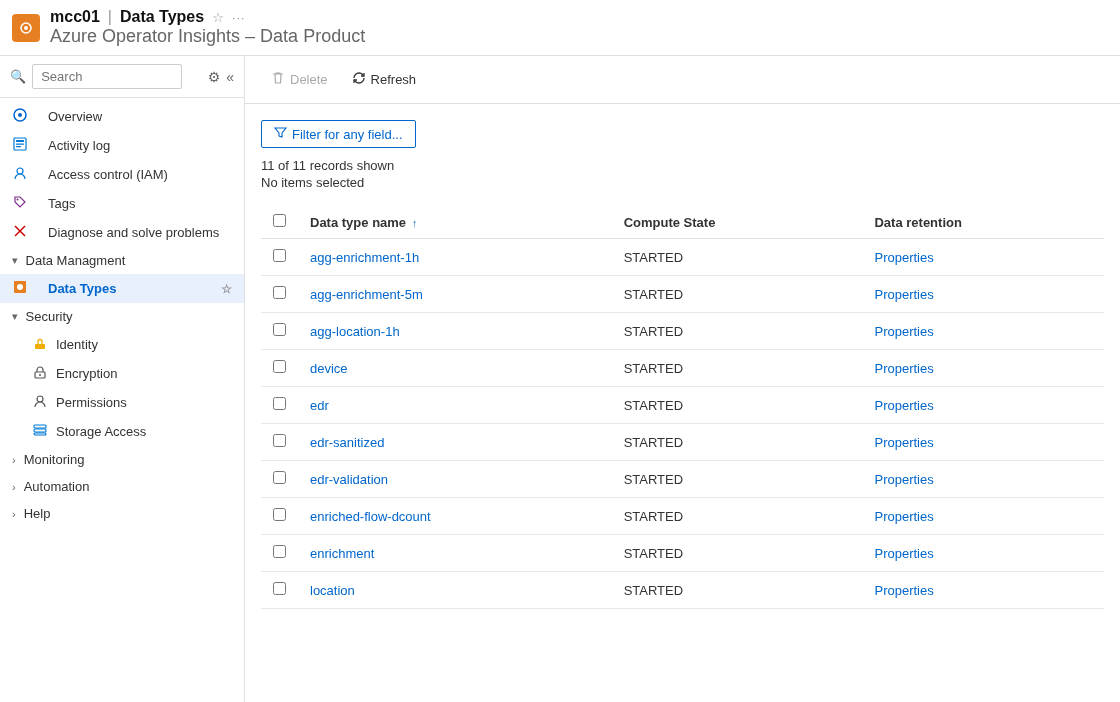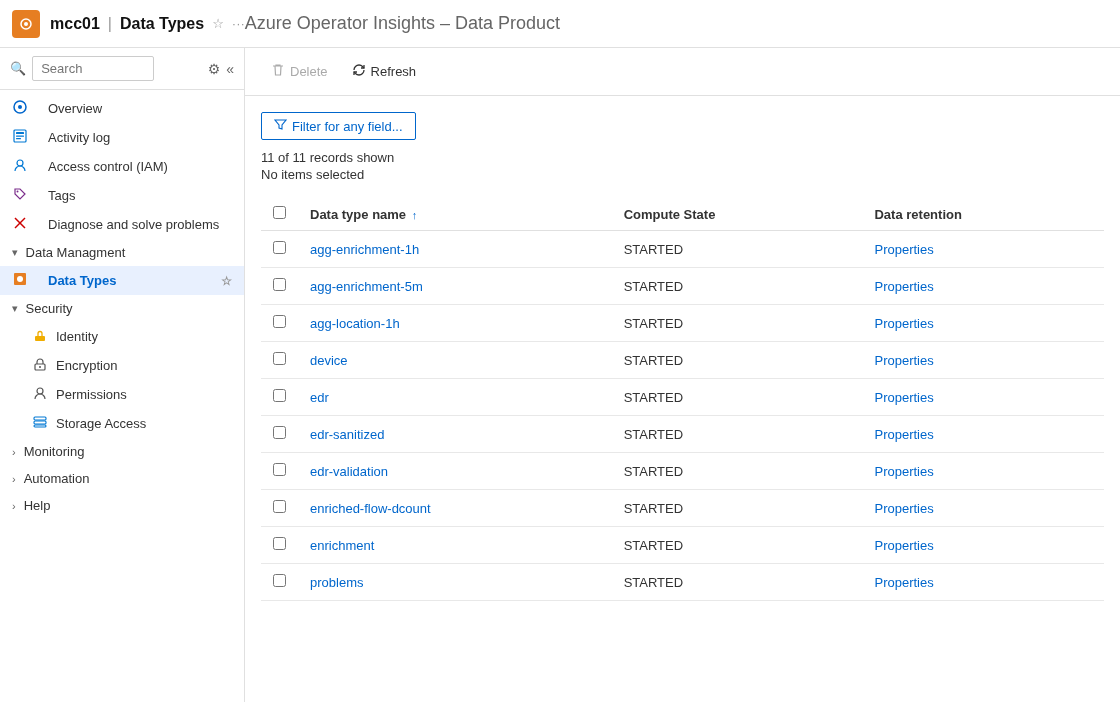--- a/index.html
+++ b/index.html
@@ -32,21 +32,21 @@
       color: #999;
       margin: 0 8px;
       font-size: 16px;
     }
     .header-subtitle {
       font-size: 18px;
       color: #666;
     }
     .header-title-group {
       display: flex;
-      flex-direction: row;
+      flex-direction: column;
     }
     .header-main-row {
       display: flex;
       align-items: center;
     }
     .star-icon { color: #999; margin-left: 8px; cursor: pointer; }
     .ellipsis-icon { color: #999; margin-left: 8px; cursor: pointer; }
 
     
     .main-layout {
@@ -71,21 +71,21 @@
       border-bottom: 1px solid #e0e0e0;
       display: flex;
       align-items: center;
       gap: 6px;
     }
     .sidebar-search input {
       border: 1px solid #ccc;
       border-radius: 2px;
       padding: 4px 8px;
       font-size: 13px;
-      width: 122px;
+      width: 150px;
       outline: none;
       color: #333;
     }
     .sidebar-search-icon { color: #666; font-size: 13px; }
     .sidebar-search-actions { display: flex; gap: 6px; margin-left: auto; }
     .sidebar-search-action { color: #666; cursor: pointer; font-size: 14px; }
 
     .sidebar-nav { flex: 1; padding: 4px 0; }
 
     .nav-item {
@@ -507,21 +507,21 @@
               <td class="link-cell">Properties</td>
             </tr>
             <tr>
               <td class="checkbox-cell"><input type="checkbox" style=""></td>
               <td class="link-cell">enrichment</td>
               <td>STARTED</td>
               <td class="link-cell">Properties</td>
             </tr>
             <tr>
               <td class="checkbox-cell"><input type="checkbox" style=""></td>
-              <td class="link-cell">problems</td>
+              <td class="link-cell">location</td>
               <td>STARTED</td>
               <td class="link-cell">Properties</td>
             </tr>
           </tbody>
       </table>
 
     </div>
   </div>
 </div>
 

